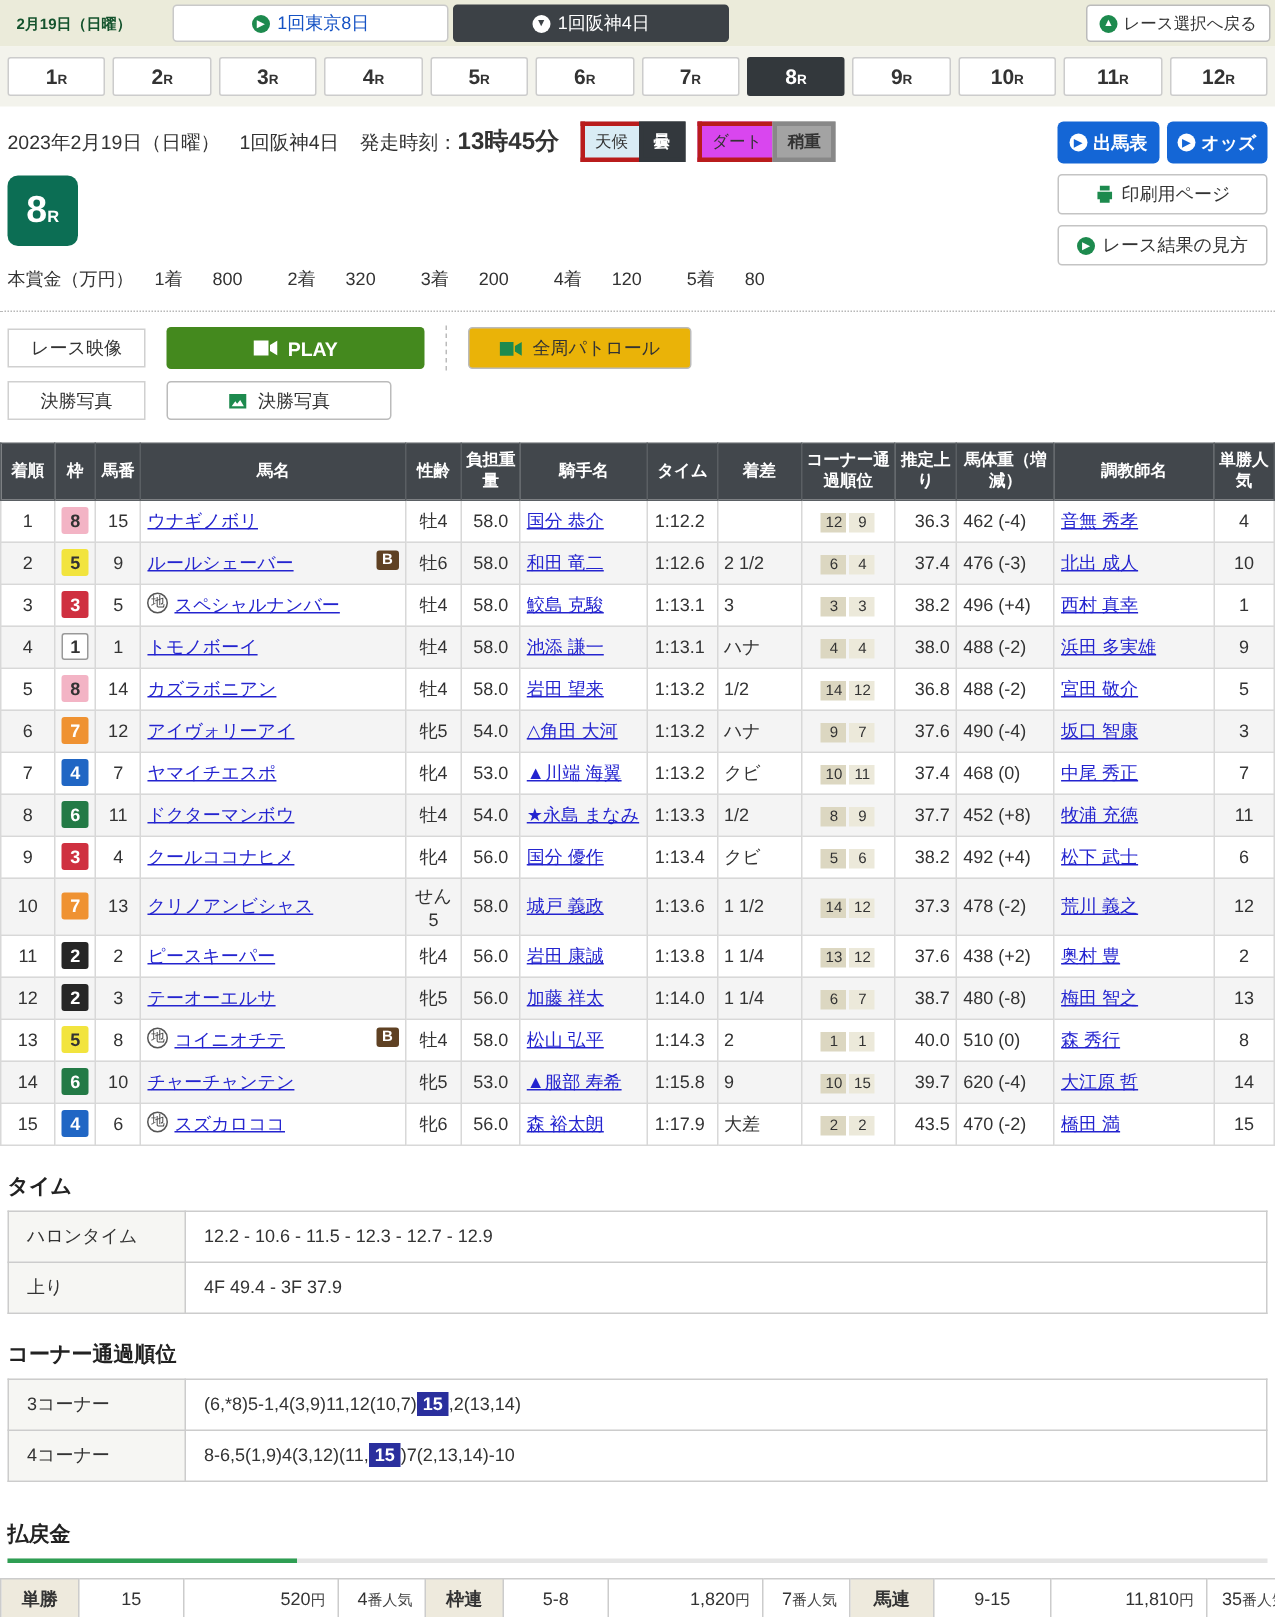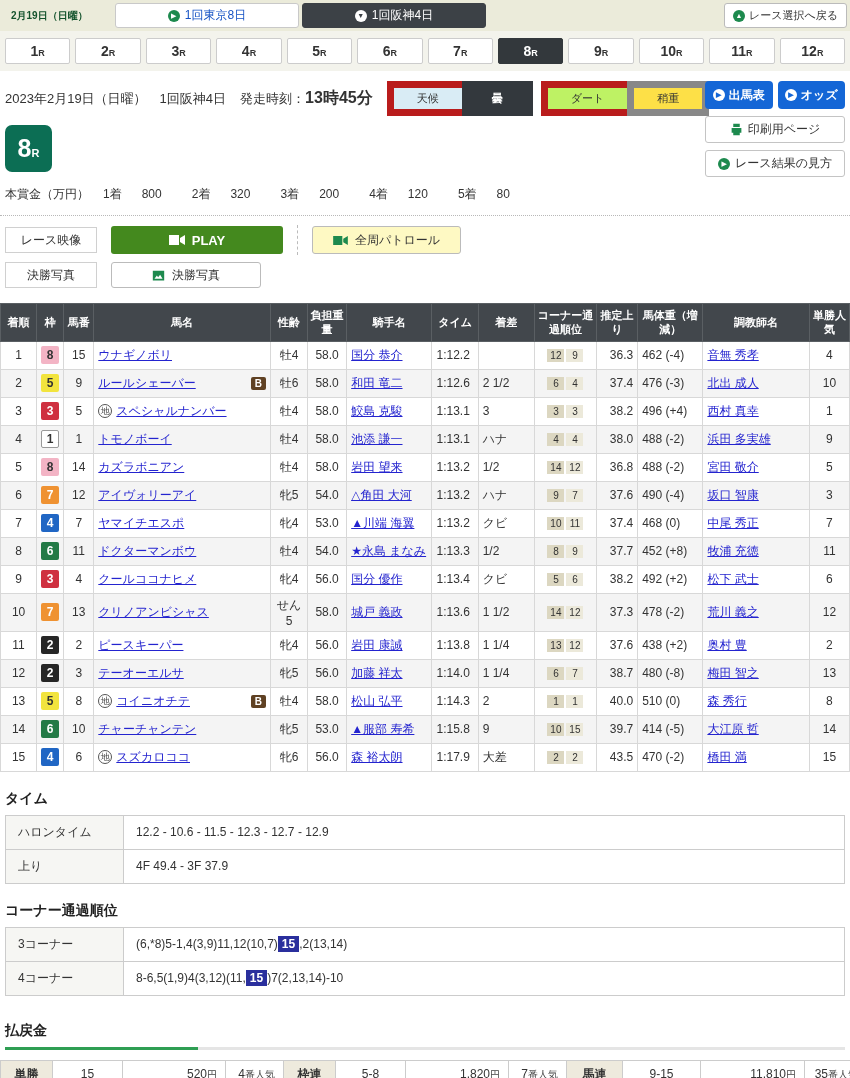--- a/index.html
+++ b/index.html
@@ -24,25 +24,25 @@
   .race-tab { flex:1; height:26px; background:#fff; border:1px solid #ccc; border-radius:2px; font-weight:bold;
               font-size:14px; color:#333; display:flex; align-items:center; justify-content:center; cursor:pointer; }
   .race-tab .rsuf { font-size:9px; font-weight:bold; margin-top:3px; }
   .race-tab.active { background:#33383c; border-color:#33383c; color:#fff; }
 
   
   .info { position:relative; padding:10px 5px 12px; border-bottom:1px dotted #b8b8b8; }
   .line1 { font-size:13px; display:flex; align-items:center; }
   .start-time { font-weight:bold; font-size:16px; }
   .badges { display:inline-flex; margin-left:14px; font-size:11px; }
-  .badge { padding:3px 23px; border:7px solid #b91c1c; }
+  .badge { padding:3px 7px; border:3px solid #b91c1c; }
   .badge.wlabel { background:#d9ecf5; border-right:none; }
   .badge.wval  { background:#33383d; color:#fff; border-color:#33383d; font-weight:bold; }
-  .badge.tlabel{ background:#bef264; margin-left:8px; border-right:none; }
-  .badge.tval  { background:#fde047; font-weight:normal; border-color:#888; }
+  .badge.tlabel{ background:#d946ef; margin-left:8px; border-right:none; }
+  .badge.tval  { background:#a3a3a3; font-weight:bold; border-color:#888; }
   .titlerow { display:flex; gap:12px; margin-top:9px; align-items:flex-start; }
   .rno { width:47px; height:47px; background:#0c6e54; color:#fff; border-radius:7px; display:flex; align-items:center;
          justify-content:center; font-weight:bold; font-size:25px; flex:0 0 auto; }
   .rno .rsuf { font-size:11px; margin-top:8px; }
   .rtitle { font-size:19px; font-weight:bold; color:#222; }
   .rsub { font-size:12px; margin-top:8px; color:#333; }
   .rsub .course-val { font-weight:bold; font-size:16px; }
   .prize { margin-top:14px; font-size:12px; display:flex; gap:0; align-items:flex-start; }
   .prize .plabel { margin-right:14px; }
   .prize .pp { margin-right:14px; }
@@ -55,21 +55,21 @@
               display:flex; align-items:center; justify-content:center; gap:5px; cursor:pointer; }
 
   
   .media { padding:9px 5px 4px; }
   .mrow { display:flex; align-items:center; margin-bottom:7px; }
   .mlabel { width:92px; height:26px; background:#fff; border:1px solid #d0d0d0; font-size:12px; display:flex;
             align-items:center; justify-content:center; margin-right:14px; }
   .playbtn { width:172px; height:28px; background:#44891e; border:none; border-radius:3px; color:#fff; font-weight:bold;
              font-size:13px; display:flex; align-items:center; justify-content:center; gap:7px; cursor:pointer; }
   .vdiv { border-left:1px dashed #bbb; height:30px; margin:0 14px; }
-  .patrolbtn { height:28px; background:#fef9c3; border:1px solid #bbb; border-radius:3px; font-size:12px; color:#333;
+  .patrolbtn { height:28px; background:#eab308; border:1px solid #bbb; border-radius:3px; font-size:12px; color:#333;
                display:flex; align-items:center; justify-content:center; gap:7px; padding:0 20px; cursor:pointer; }
   .photobtn { width:150px; height:26px; background:#fff; border:1px solid #bbb; border-radius:3px; font-size:12px; color:#333;
               display:flex; align-items:center; justify-content:center; gap:7px; cursor:pointer; }
 
   
   table.results { width:100%; border-collapse:collapse; table-layout:fixed; margin-top:4px; font-size:12px; }
   table.results th { background:#42474c; color:#fff; font-size:11px; font-weight:bold; padding:4px 1px; line-height:1.3;
                      border:1px solid #5a5f63; }
   table.results td { border:1px solid #d8d8d8; padding:3px 4px; height:28px; }
   table.results tr:nth-child(even) td { background:#f4f4f4; }
@@ -77,21 +77,21 @@
   .frame { display:inline-block; width:18px; height:18px; line-height:18px; border-radius:2px; text-align:center;
            font-weight:bold; font-size:12px; }
   .f1 { background:#fff; border:1px solid #999; color:#333; line-height:16px; }
   .f2 { background:#262626; color:#fff; }
   .f3 { background:#cf3040; color:#fff; }
   .f4 { background:#2066c4; color:#fff; }
   .f5 { background:#f2e43e; color:#333; }
   .f6 { background:#237a46; color:#fff; }
   .f7 { background:#ef9232; color:#fff; }
   .f8 { background:#f3b4c5; color:#333; }
-  .namecell { display:flex; align-items:center; gap:4px; }
+  .namecell { display:flex; align-items:flex-start; gap:4px; }
   .chi { width:14px; height:14px; border:1px solid #555; border-radius:50%; font-size:9px; color:#444; display:inline-flex;
          align-items:center; justify-content:center; flex:0 0 auto; }
   .bb { margin-left:auto; background:#5f4123; color:#fff; font-size:10px; font-weight:bold; padding:1px 4px; border-radius:2px; }
   .cbox { display:inline-block; min-width:17px; padding:1px 2px; font-size:10px; text-align:center; margin:0 1px;
           background:#ece9da; color:#333; }
   .cbox.first { background:#dcd7c1; }
 
   
   h3.sec { font-size:14px; font-weight:bold; color:#222; margin:18px 5px 7px; }
   table.kv { width:calc(100% - 10px); margin:0 5px; border-collapse:collapse; font-size:12px; }
@@ -470,21 +470,21 @@
             <a>クールココナヒメ</a>
           </span>
         </td>
         <td class="tc">牝4</td>
         <td class="tc">56.0</td>
         <td class="tl"><a>国分 優作</a></td>
         <td class="tl">1:13.4</td>
         <td class="tl">クビ</td>
         <td class="tc"><span class="cbox first">5</span><span class="cbox">6</span></td>
         <td class="tr">38.2</td>
-        <td class="tl">492 (+2)</td>
+        <td class="tl">492 (+4)</td>
         <td class="tl"><a>松下 武士</a></td>
         <td class="tc">6</td>
       </tr>
       <tr>
         <td class="tc">10</td>
         <td class="tc"><span class="frame f7">7</span></td>
         <td class="tc">13</td>
         <td class="tl">
           <span class="namecell">
             <a>クリノアンビシャス</a>
@@ -572,21 +572,21 @@
             <a>チャーチャンテン</a>
           </span>
         </td>
         <td class="tc">牝5</td>
         <td class="tc">53.0</td>
         <td class="tl"><a>▲服部 寿希</a></td>
         <td class="tl">1:15.8</td>
         <td class="tl">9</td>
         <td class="tc"><span class="cbox first">10</span><span class="cbox">15</span></td>
         <td class="tr">39.7</td>
-        <td class="tl">414 (-5)</td>
+        <td class="tl">620 (-4)</td>
         <td class="tl"><a>大江原 哲</a></td>
         <td class="tc">14</td>
       </tr>
       <tr>
         <td class="tc">15</td>
         <td class="tc"><span class="frame f4">4</span></td>
         <td class="tc">6</td>
         <td class="tl">
           <span class="namecell">
             <span class="chi">地</span>

